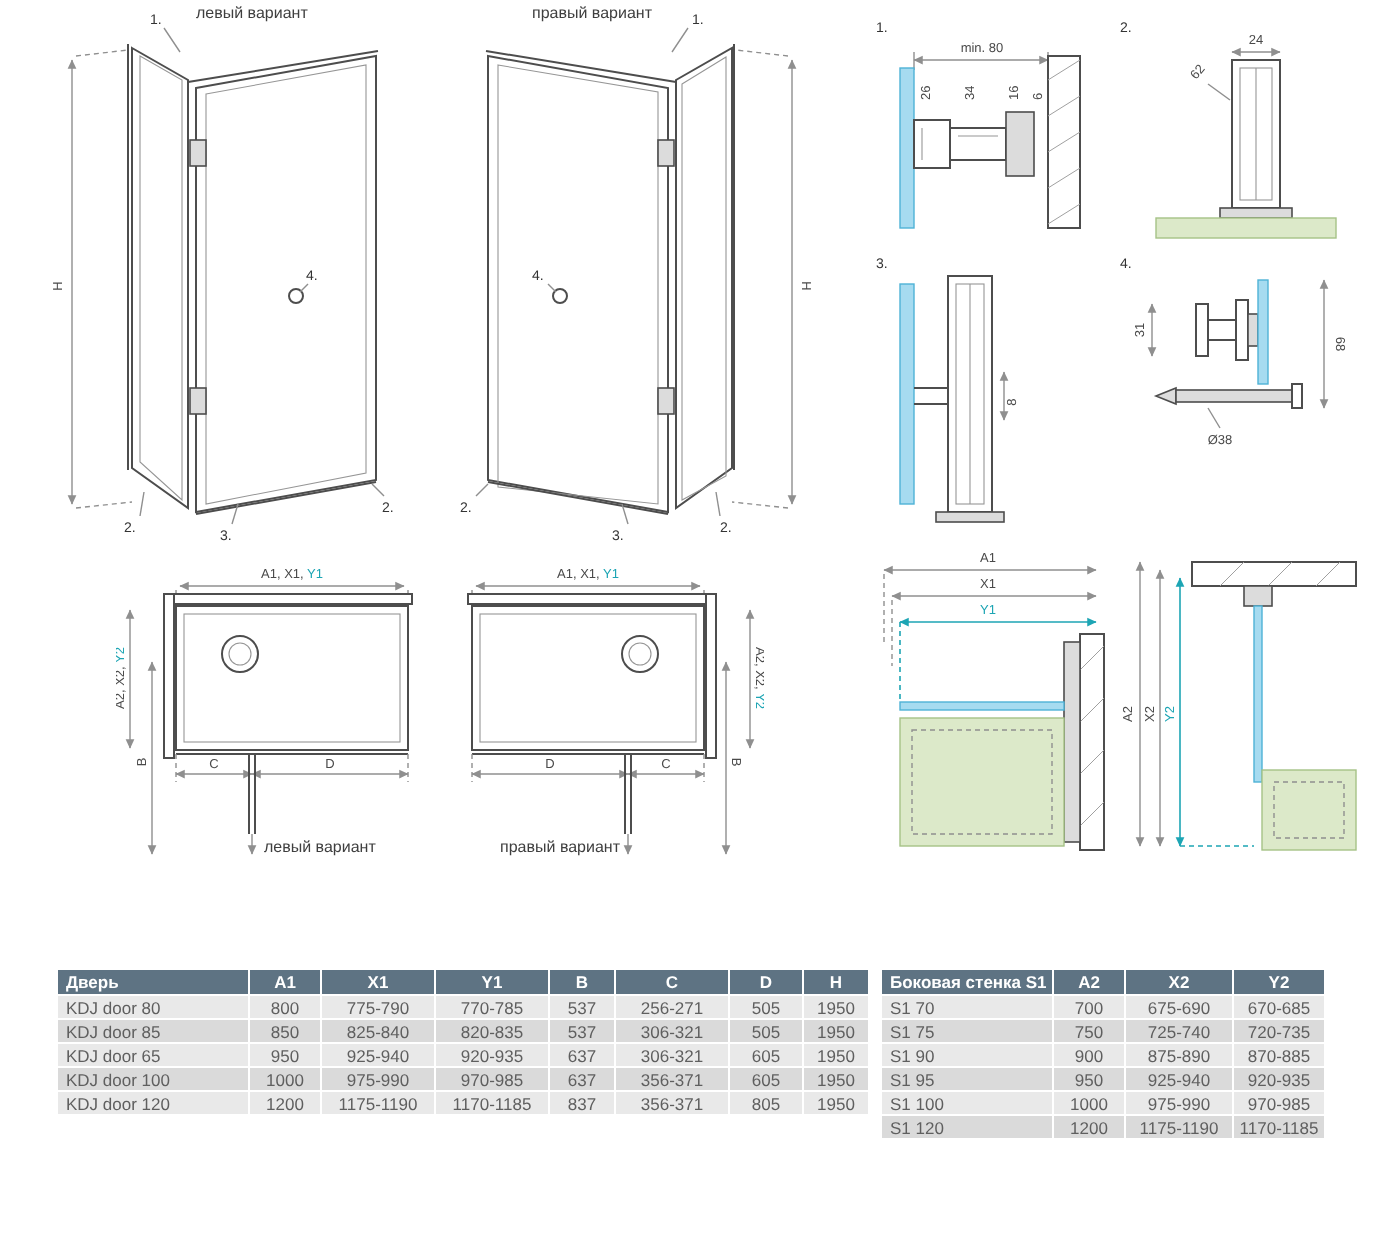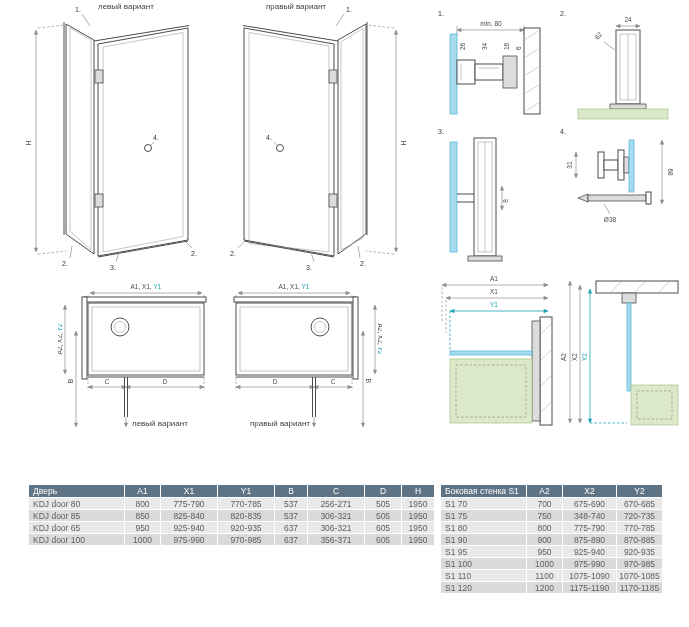--- a/index.html
+++ b/index.html
@@ -13,21 +13,21 @@
   .dimT{stroke:#1da5b4;stroke-width:.8;fill:none}
   .dash{stroke-dasharray:2.5 2}
   .draw{stroke:#4d4d4d;stroke-width:1;fill:none}
   .draw2{stroke:#969696;stroke-width:.55;fill:none}
   .fillw{fill:#fff}
   .glass{fill:#a6dbf0;stroke:#4fb3d6;stroke-width:.7}
   .green{fill:#dce9c9;stroke:#a5c287;stroke-width:.7}
   .gray{fill:#dcdcdc;stroke:#4d4d4d;stroke-width:.8}
   .hatch{stroke:#a0a0a0;stroke-width:.5}
   table{border-collapse:collapse;table-layout:fixed;position:absolute;font-size:8.5px;color:#5f5f5f}
-  th{background:#5e7383;color:#fff;font-weight:normal;height:13px;border:1px solid #fff;text-align:center;overflow:hidden;white-space:nowrap}
+  th{background:#5e7383;color:#fff;font-weight:bold;height:13px;border:1px solid #fff;text-align:center;overflow:hidden;white-space:nowrap}
   td{height:12px;border:1px solid #fff;text-align:center;overflow:hidden;white-space:nowrap}
   tbody tr:nth-child(odd) td{background:#e9e9e9}
   tbody tr:nth-child(even) td{background:#dadada}
   th:first-child,td:first-child{text-align:left;padding-left:4px}
   #door-table{left:28px;top:484px;width:406px}
   #door-table th:nth-child(1){width:96px}#door-table th:nth-child(2){width:36px}
   #door-table th:nth-child(3){width:57px}#door-table th:nth-child(4){width:57px}
   #door-table th:nth-child(5){width:33px}#door-table th:nth-child(6){width:57px}
   #door-table th:nth-child(7){width:37px}#door-table th:nth-child(8){width:33px}
   #side-table{left:440px;top:484px;width:222px}
@@ -359,20 +359,30 @@
       <tr>
         <td>KDJ door 100</td>
         <td>1000</td>
         <td>975-990</td>
         <td>970-985</td>
         <td>637</td>
         <td>356-371</td>
         <td>605</td>
         <td>1950</td>
       </tr>
+      <tr>
+        <td>KDJ door 120</td>
+        <td>1200</td>
+        <td>1175-1190</td>
+        <td>1170-1185</td>
+        <td>837</td>
+        <td>356-371</td>
+        <td>805</td>
+        <td>1950</td>
+      </tr>
     </tbody>
   </table>
 <table id="side-table">
     <thead>
       <tr>
         <th>Боковая стенка S1</th>
         <th>A2</th>
         <th>X2</th>
         <th>Y2</th>
       </tr>
@@ -380,53 +390,41 @@
     <tbody>
       <tr>
         <td>S1 70</td>
         <td>700</td>
         <td>675-690</td>
         <td>670-685</td>
       </tr>
       <tr>
         <td>S1 75</td>
         <td>750</td>
-        <td>348-740</td>
+        <td>725-740</td>
         <td>720-735</td>
-      </tr>
-      <tr>
-        <td>S1 80</td>
-        <td>800</td>
-        <td>775-790</td>
-        <td>770-785</td>
       </tr>
       <tr>
         <td>S1 90</td>
         <td>900</td>
         <td>875-890</td>
         <td>870-885</td>
       </tr>
       <tr>
         <td>S1 95</td>
         <td>950</td>
         <td>925-940</td>
         <td>920-935</td>
       </tr>
       <tr>
         <td>S1 100</td>
         <td>1000</td>
         <td>975-990</td>
         <td>970-985</td>
       </tr>
       <tr>
-        <td>S1 110</td>
-        <td>1100</td>
-        <td>1075-1090</td>
-        <td>1070-1085</td>
-      </tr>
-      <tr>
         <td>S1 120</td>
         <td>1200</td>
         <td>1175-1190</td>
         <td>1170-1185</td>
       </tr>
     </tbody>
   </table>
 
 </body></html>

